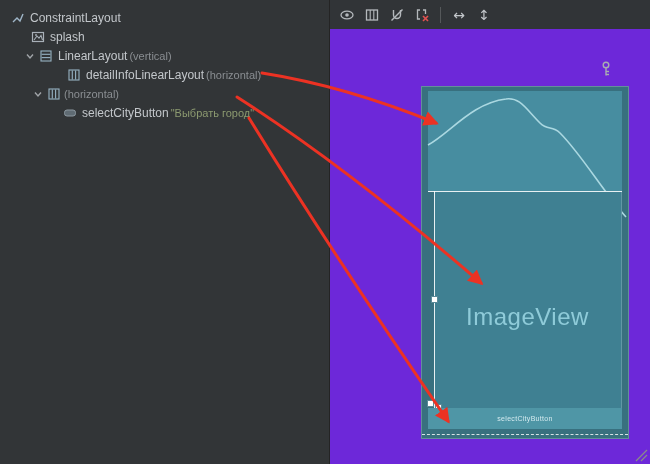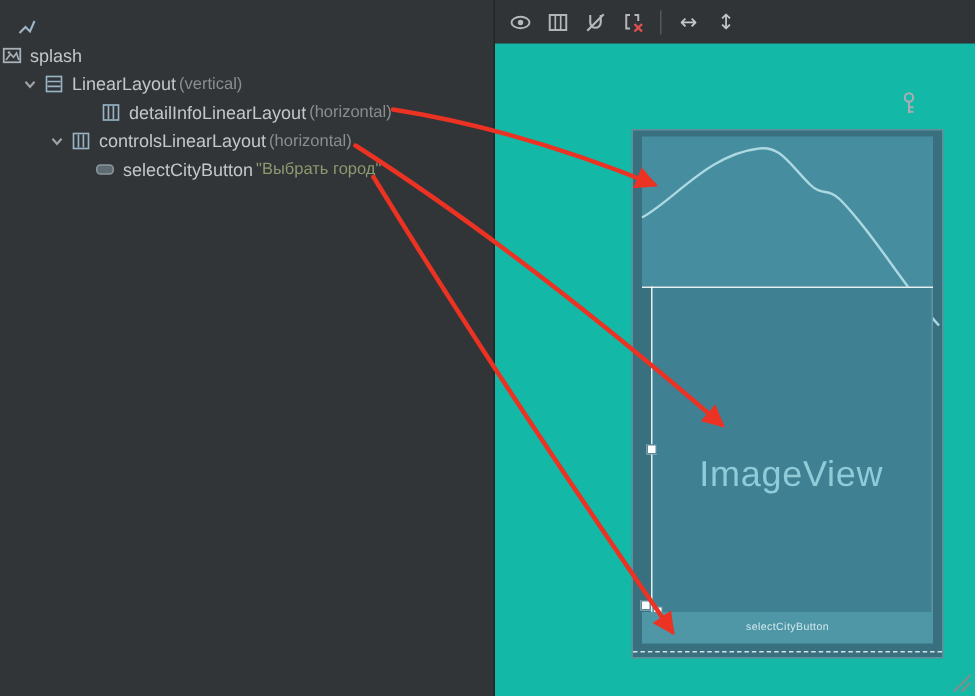--- a/index.html
+++ b/index.html
@@ -19,21 +19,21 @@
   .ann.str{color:#8c9a70;}
 
   
   #designer{position:absolute;left:330px;top:0;right:0;bottom:0;background:#2b2b2b;}
   #dtoolbar{position:absolute;left:0;top:0;right:0;height:29px;background:#313437;
             border-bottom:1px solid #242424;display:flex;align-items:center;gap:7px;padding-left:8px;}
   .tbtn{width:18px;height:18px;display:inline-flex;align-items:center;justify-content:center;border-radius:3px;}
   .tglyph{font-family:"DejaVu Sans",sans-serif;font-size:14px;color:#c2c6ca;line-height:1;}
   .tsep{width:1px;height:16px;background:#55585a;margin:0 2px;}
 
-  #canvas{position:absolute;left:0;top:29px;right:0;bottom:0;background:#14b8a6;}
+  #canvas{position:absolute;left:0;top:29px;right:0;bottom:0;background:#6d28d9;}
 
   
   #preview{position:absolute;left:91px;top:57px;width:206px;height:351px;background:#38707f;
            border:1px solid rgba(255,255,255,0.22);box-sizing:content-box;}
   #chartPanel{position:absolute;left:6px;top:4px;width:194px;height:100px;background:#478da0;}
   #curveSvg{position:absolute;left:0;top:0;pointer-events:none;}
   #contentPanel{position:absolute;left:12px;top:104px;width:188px;height:217px;background:#3f8092;
                 border-right:1px solid rgba(255,255,255,0.18);box-sizing:border-box;}
   #ivLabel{position:absolute;left:0;right:0;top:112px;text-align:center;font-size:24px;
            color:#8fcbd9;letter-spacing:0.5px;}
@@ -57,34 +57,35 @@
 <div id="stage">
 
   <aside id="tree">
 
     <div class="row" style="padding-left:10px">
       <span class="ticon">
         <svg width="14" height="14" viewBox="0 0 14 14">
             <polyline points="2,11 6,7 9,10 12,3" fill="none" stroke="#9fb6c8" stroke-width="1.4"></polyline>
           </svg>
       </span>
-    </div>
-
-    <div class="row" style="">
+      <span class="lbl">ConstraintLayout</span>
+    </div>
+
+    <div class="row" style="padding-left:30px">
       <span class="ticon">
         <svg width="14" height="14" viewBox="0 0 14 14">
           <rect x="1.5" y="2.5" width="11" height="9" fill="none" stroke="#a8b0b8" stroke-width="1.2"></rect>
           <polyline points="3,10 6,6 8,8.2 10,5.4 11.5,10" fill="none" stroke="#a8b0b8" stroke-width="1.1"></polyline>
           <circle cx="5" cy="5" r="0.9" fill="#a8b0b8"></circle>
         </svg>
       </span>
       <span class="lbl">splash</span>
     </div>
 
-    <div class="row" style="padding-left:12px">
+    <div class="row" style="padding-left:22px">
       <span class="chev">
         <svg width="10" height="10" viewBox="0 0 10 10">
             <polyline points="2,3.5 5,7 8,3.5" fill="none" stroke="#a0a4a8" stroke-width="1.4"></polyline>
           </svg>
       </span>
       <span class="ticon">
         <svg width="14" height="14" viewBox="0 0 14 14">
           <rect x="2" y="2" width="10" height="10" fill="none" stroke="#97b3c4" stroke-width="1.1"></rect>
           <line x1="2.6" y1="5.3" x2="11.4" y2="5.3" stroke="#97b3c4" stroke-width="1.1"></line>
           <line x1="2.6" y1="8.6" x2="11.4" y2="8.6" stroke="#97b3c4" stroke-width="1.1"></line>
@@ -113,21 +114,20 @@
             <polyline points="2,3.5 5,7 8,3.5" fill="none" stroke="#a0a4a8" stroke-width="1.4"></polyline>
           </svg>
       </span>
       <span class="ticon">
         <svg width="14" height="14" viewBox="0 0 14 14">
           <rect x="2" y="2" width="10" height="10" fill="none" stroke="#97b3c4" stroke-width="1.1"></rect>
           <line x1="5.3" y1="2.6" x2="5.3" y2="11.4" stroke="#97b3c4" stroke-width="1.1"></line>
           <line x1="8.6" y1="2.6" x2="8.6" y2="11.4" stroke="#97b3c4" stroke-width="1.1"></line>
         </svg>
       </span>
-      <span class="lbl">controlsLinearLayout</span>
       <span class="ann">(horizontal)</span>
     </div>
 
     <div class="row" style="padding-left:62px">
       <span class="ticon">
         <svg width="14" height="14" viewBox="0 0 14 14">
           <rect x="1.5" y="4" width="11" height="6" rx="2.5" fill="#5f6b73" stroke="#8c98a0" stroke-width="1"></rect>
         </svg>
       </span>
       <span class="lbl">selectCityButton</span>

